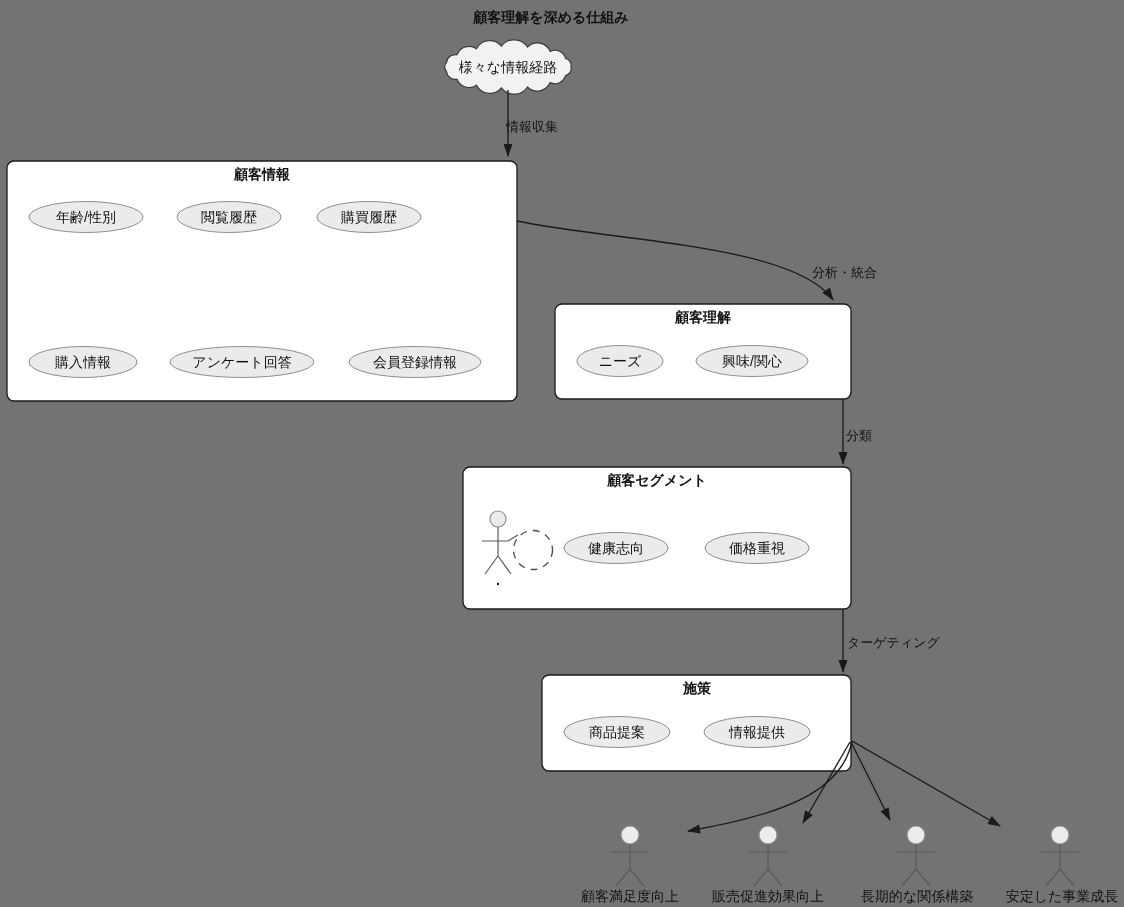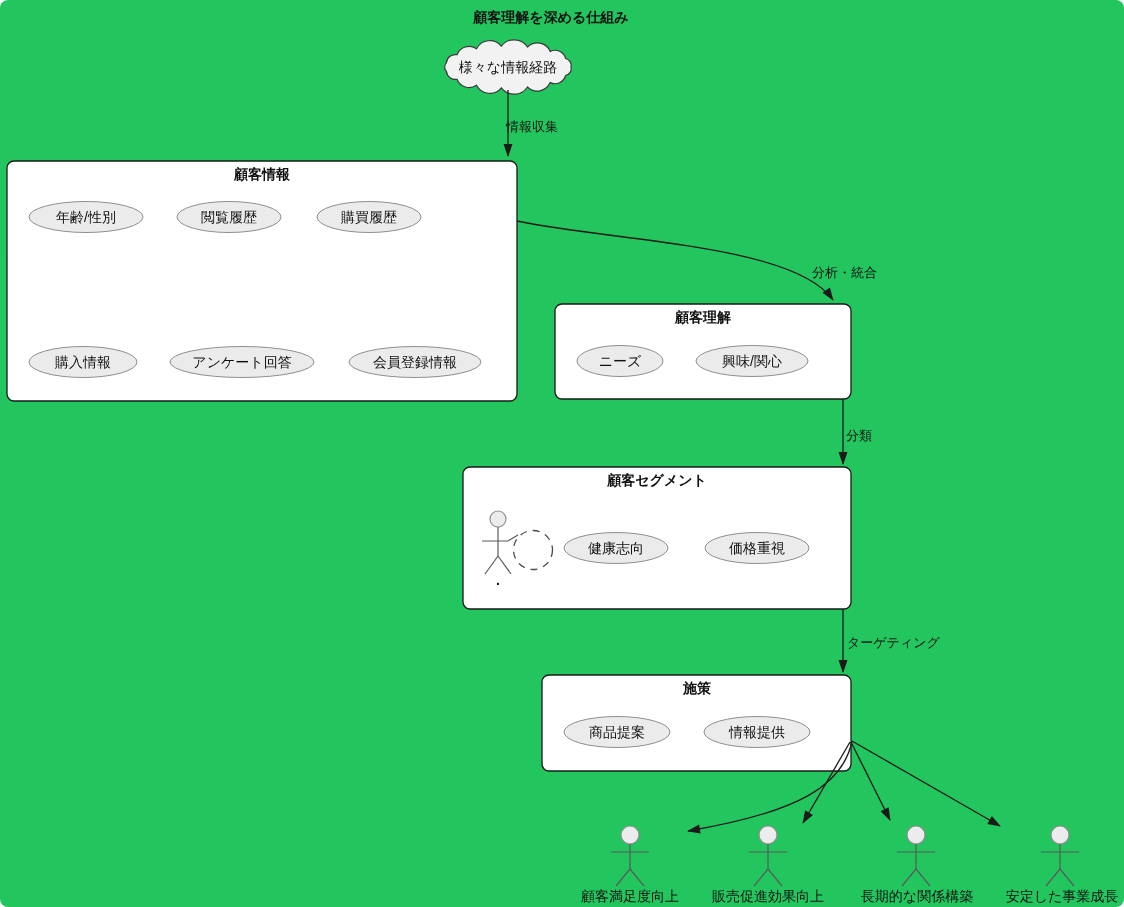--- a/index.html
+++ b/index.html
@@ -1,23 +1,22 @@
 <!DOCTYPE html>
 <html><head>
 <meta charset="utf-8">
 <style>
   html, body { margin: 0; padding: 0; background: #ffffff; }
   #stage {
     position: relative;
     width: 1124px;
     height: 907px;
-    background: #22c55e;
+    background: #737373;
     font-family: "Liberation Sans", sans-serif;
     overflow: hidden;
-    border-radius: 8px;
   }
   svg { position: absolute; left: 0; top: 0; }
 
   
   .box      { fill: #ffffff; stroke: #1a1a1a; stroke-width: 1.3; }
   .usecase  { stroke: #8f8f8f; stroke-width: 1; }
   .edge     { fill: none; stroke: #1a1a1a; stroke-width: 1.3; }
   .cloud    { fill: #f2f2f2; stroke: #3a3a3a; stroke-width: 1.2; }
   .actor-line { stroke: #5a5a5a; stroke-width: 1.2; fill: none; }
   .actor-head { fill: #ececec; stroke: #8f8f8f; stroke-width: 1.2; }

